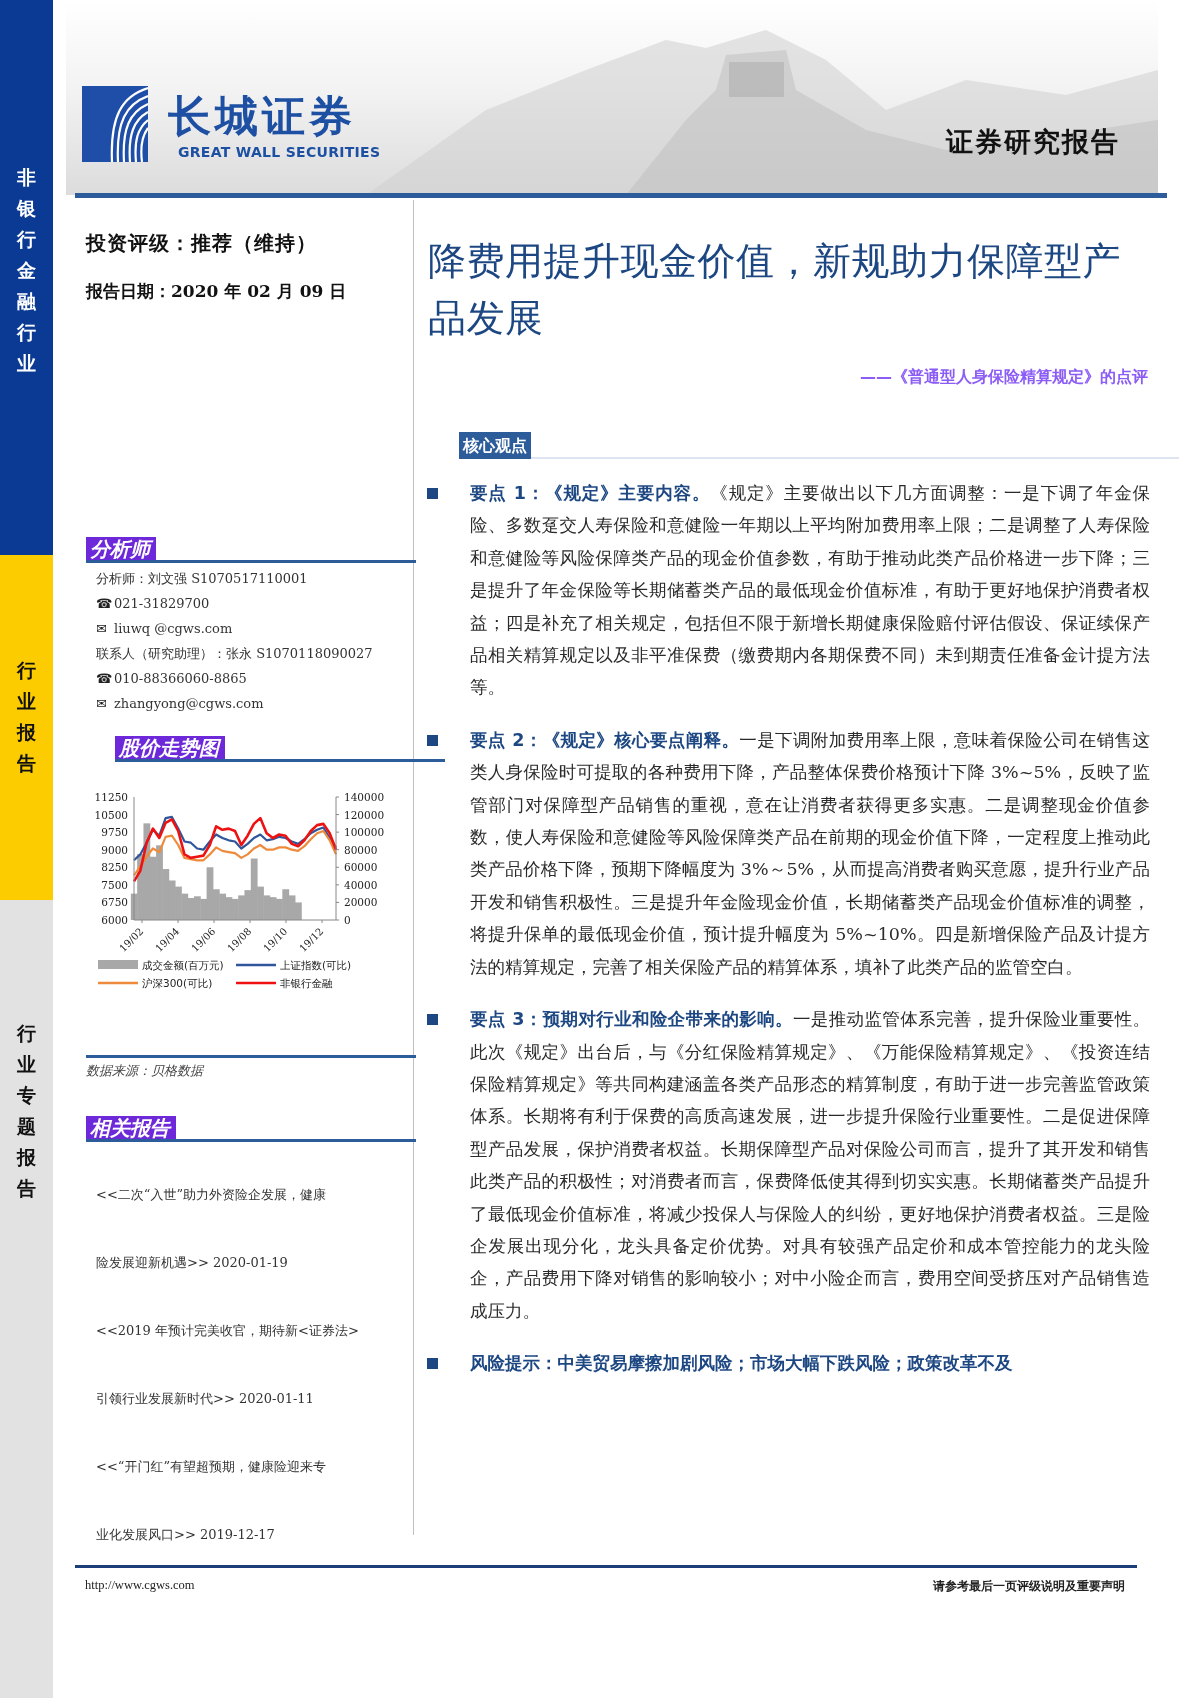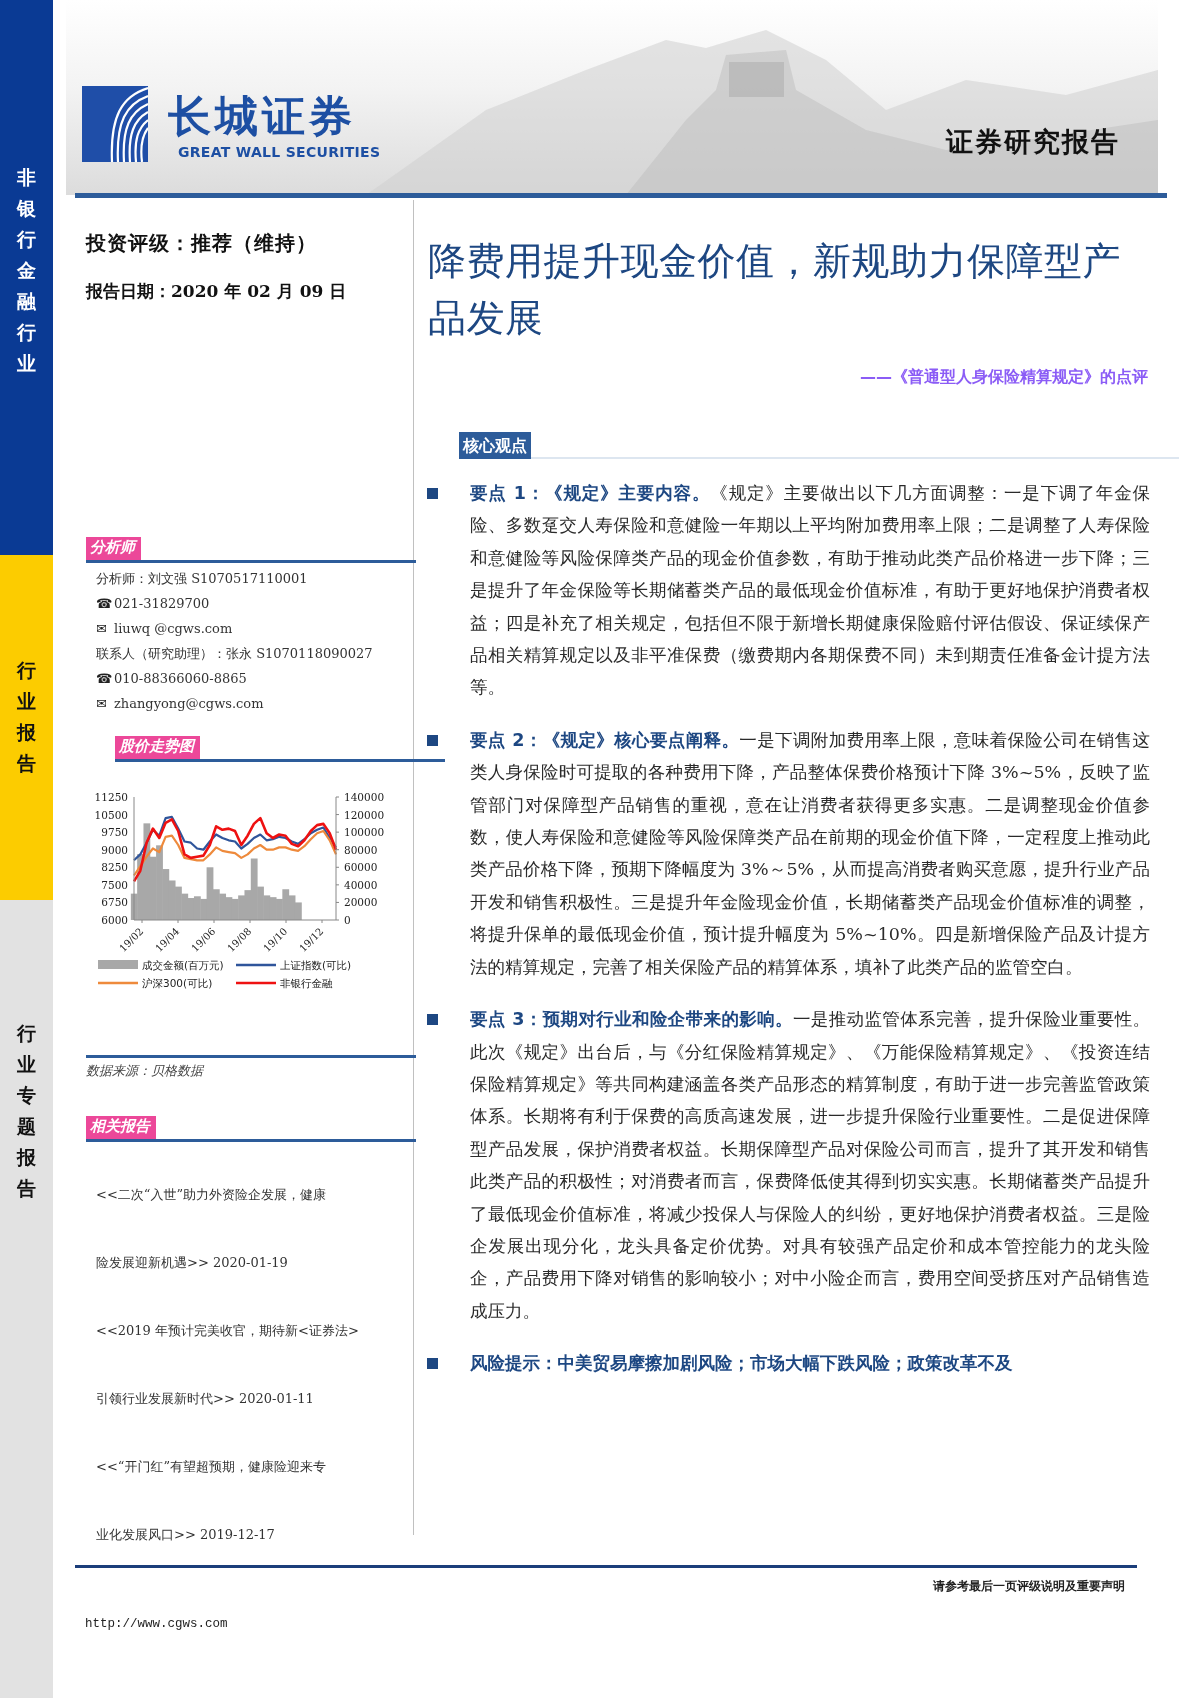--- a/index.html
+++ b/index.html
@@ -28,21 +28,21 @@
   .header-rule { position:absolute; left:75px; top:193px; width:1092px; height:5px; background:#2d5c9a; }
 
   
   .col-divider { position:absolute; left:413px; top:200px; width:1px; height:1335px; background:#c0c0c0; }
 
   
   .left { position:absolute; left:86px; top:200px; width:320px; }
   .rating { position:absolute; top:30px; left:0; font-weight:bold; font-size:20px; color:#111; letter-spacing:1px; }
   .date { position:absolute; top:80px; left:0; font-weight:bold; font-size:17px; color:#111; }
   .sec-head { position:absolute; left:0; width:330px; height:26px; border-bottom:3px solid #2d5c9a; }
-  .sec-head span { display:inline-block; background:#ec4899; color:#fff; font-family:Liberation Mono, monospace; font-weight:bold; font-style:italic; font-size:15px; padding:2px 6px 1px 4px; height:23px; line-height:20px; }
+  .sec-head span { display:inline-block; background:#6d28d9; color:#fff; font-family:Liberation Serif, serif; font-weight:bold; font-style:italic; font-size:20px; padding:2px 6px 1px 4px; height:23px; line-height:20px; }
   .analyst-head { top:337px; }
   .analyst-lines { position:absolute; top:366px; left:10px; width:320px; font-size:13px; line-height:25px; color:#333; }
   .analyst-lines div { white-space:nowrap; }
   .ico { display:inline-block; width:18px; font-family:"DejaVu Sans",sans-serif; font-size:13px; color:#222; }
 
   .chart-head { top:536px;margin-left:29px; }
   .chart-wrap { position:absolute; top:587px; left:0; width:330px; height:262px; }
   .chart-wrap svg { position:absolute; left:0; top:0; }
   .chart-source-rule { position:absolute; top:855px; left:0; width:330px; height:3px; background:#2d5c9a; }
   .chart-source { position:absolute; top:862px; left:0; font-size:13px; font-style:italic; color:#444; }
@@ -58,21 +58,21 @@
   .core-head span { display:inline-block; background:#2d5c9a; color:#fff; font-family:"DejaVu Sans",sans-serif; font-weight:bold; font-size:16px; padding:2px 4px; height:27px; line-height:23px; }
 
   .points { position:absolute; left:424px; top:477px; width:726px; }
   .point { position:relative; padding-left:46px; font-size:17.5px; line-height:32.4px; color:#2a2a2a; text-align:justify; margin-bottom:20px; }
   .point .bullet { position:absolute; left:3px; top:11px; width:11px; height:11px; background:#1d4782; }
   .point .lead { font-family:"DejaVu Sans",sans-serif; font-weight:bold; color:#1d4782; }
   .point.strong { font-family:"DejaVu Sans",sans-serif; font-weight:bold; color:#1d4782; }
 
   
   .footer-rule { position:absolute; left:75px; top:1565px; width:1062px; height:3px; background:#1b3e7a; }
-  .footer-url { position:absolute; left:85px; top:1578px; font-family:Liberation Mono, monospace; font-size:12.5px; color:#222;margin-top:39px; }
+  .footer-url { position:absolute; left:85px; top:1578px; font-family:Liberation Serif, serif; font-size:12.5px; color:#222; }
   .footer-note { position:absolute; right:75px; top:1578px; font-family:"DejaVu Sans",sans-serif; font-size:12px; color:#222; font-weight:bold; }
 </style>
 </head>
 <body>
 
 <div class="side-band">
   <div class="side-seg seg-blue">
     <span>非</span>
     <span>银</span>
     <span>行</span>

